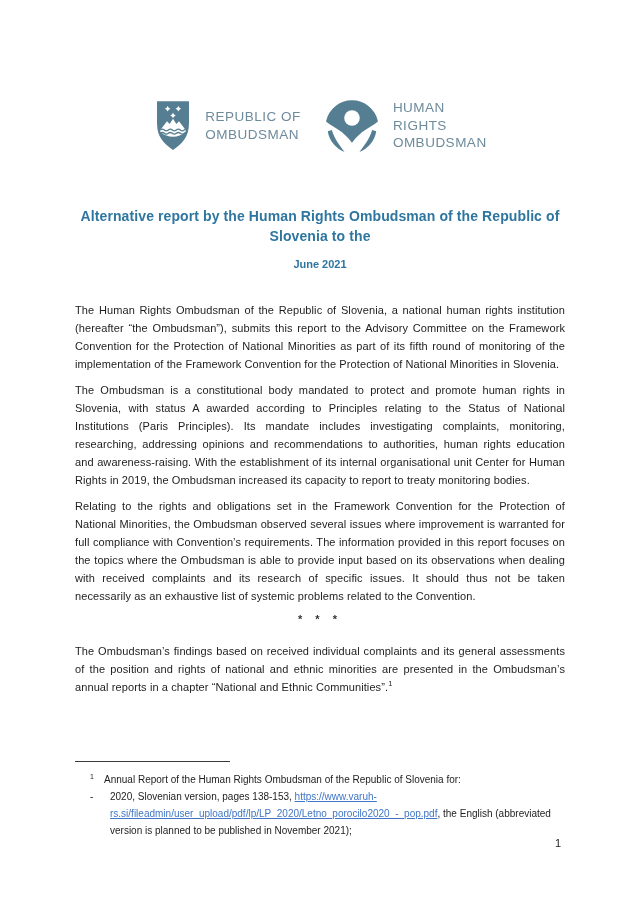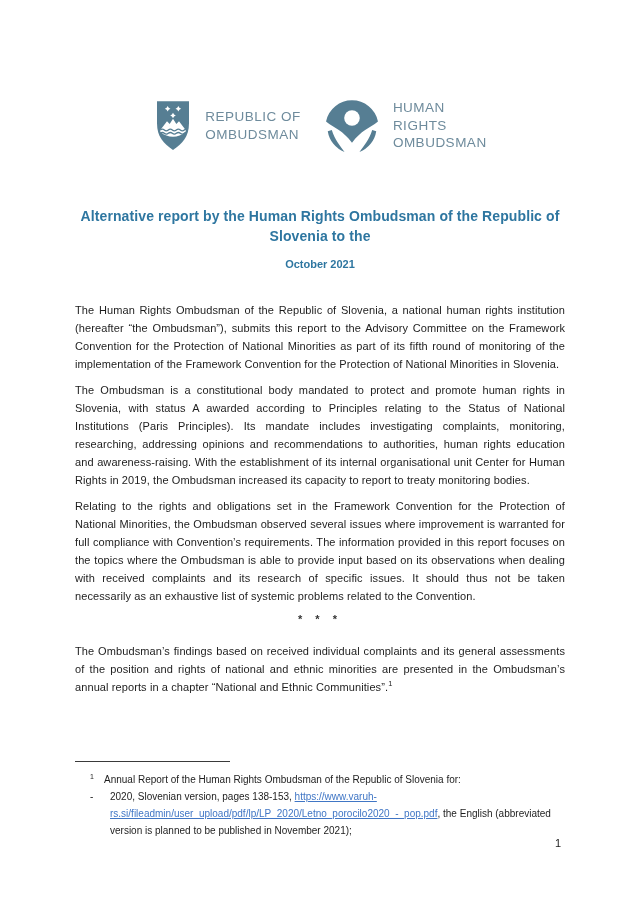--- a/index.html
+++ b/index.html
@@ -178,21 +178,21 @@
         <div>HUMAN</div>
         <div>RIGHTS</div>
         <div>OMBUDSMAN</div>
       </div>
     </div>
 
   </div>
 
   <div class="title-block">
     <div class="title-line">Alternative report by the Human Rights Ombudsman of the Republic of Slovenia to the</div>
-    <div class="report-date">October 2021</div>
+    <div class="report-date">June 2021</div>
   </div>
 
   <div class="content">
     <p class="para">The Human Rights Ombudsman of the Republic of Slovenia, a national human rights institution (hereafter “the Ombudsman”), submits this report to the Advisory Committee on the Framework Convention for the Protection of National Minorities as part of its fifth round of monitoring of the implementation of the Framework Convention for the Protection of National Minorities in Slovenia.</p>
     <p class="para">The Ombudsman is a constitutional body mandated to protect and promote human rights in Slovenia, with status A awarded according to Principles relating to the Status of National Institutions (Paris Principles). Its mandate includes investigating complaints, monitoring, researching, addressing opinions and recommendations to authorities, human rights education and awareness-raising. With the establishment of its internal organisational unit Center for Human Rights in 2019, the Ombudsman increased its capacity to report to treaty monitoring bodies.</p>
     <p class="para">Relating to the rights and obligations set in the Framework Convention for the Protection of National Minorities, the Ombudsman observed several issues where improvement is warranted for full compliance with Convention’s requirements. The information provided in this report focuses on the topics where the Ombudsman is able to provide input based on its observations when dealing with received complaints and its research of specific issues. It should thus not be taken necessarily as an exhaustive list of systemic problems related to the Convention.</p>
     <div class="separator">* * *</div>
     <p class="closing"><span>The Ombudsman’s findings based on received individual complaints and its general assessments of the position and rights of national and ethnic minorities are presented in the Ombudsman’s annual reports in a chapter “National and Ethnic Communities”.</span><sup class="fn-ref">1</sup></p>
   </div>
 

